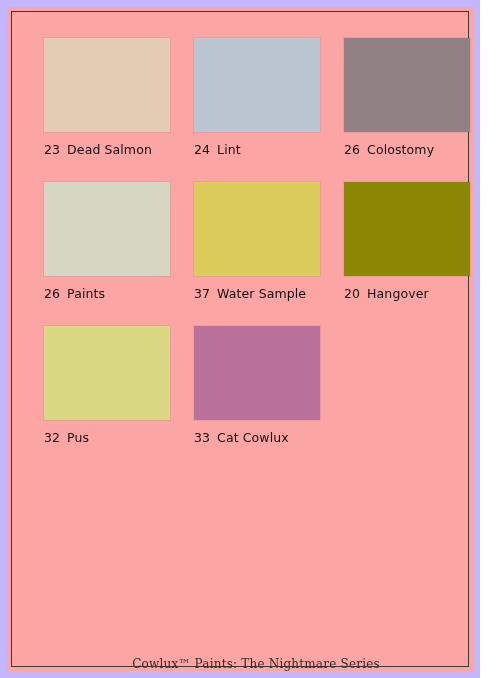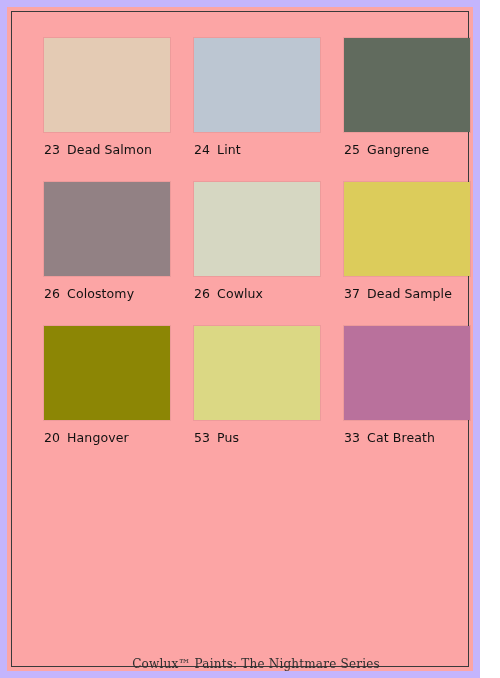--- a/index.html
+++ b/index.html
@@ -92,69 +92,63 @@
       </div>
     </div>
 
     <div class="swatch-cell">
       <span class="swatch-chip" style="background-color: rgb(188, 198, 210);"></span>
       <div class="swatch-label">
         <span class="swatch-num">24</span><span class="swatch-name">Lint</span>
       </div>
     </div>
 
-    <div class="swatch-cell">
-      <span class="swatch-chip" style="background-color: rgb(97, 107, 94);"></span>
-      <div class="swatch-label">
-        <span class="swatch-num">25</span><span class="swatch-name">Gangrene</span>
-      </div>
-    </div>
 
     <div class="swatch-cell">
       <span class="swatch-chip" style="background-color: rgb(146, 129, 132);"></span>
       <div class="swatch-label">
         <span class="swatch-num">26</span><span class="swatch-name">Colostomy</span>
       </div>
     </div>
 
     <div class="swatch-cell">
       <span class="swatch-chip" style="background-color: rgb(214, 215, 194);"></span>
       <div class="swatch-label">
-        <span class="swatch-num">26</span><span class="swatch-name">Cowlux</span>
+        <span class="swatch-num">26</span><span class="swatch-name">Paints</span>
       </div>
     </div>
 
     <div class="swatch-cell">
       <span class="swatch-chip" style="background-color: rgb(220, 204, 91);"></span>
       <div class="swatch-label">
-        <span class="swatch-num">37</span><span class="swatch-name">Dead Sample</span>
+        <span class="swatch-num">37</span><span class="swatch-name">Water Sample</span>
       </div>
     </div>
 
 
     <div class="swatch-cell">
       <span class="swatch-chip" style="background-color: rgb(140, 134, 5);"></span>
       <div class="swatch-label">
         <span class="swatch-num">20</span><span class="swatch-name">Hangover</span>
       </div>
     </div>
 
 
 
     <div class="swatch-cell">
       <span class="swatch-chip" style="background-color: rgb(219, 216, 132);"></span>
       <div class="swatch-label">
-        <span class="swatch-num">53</span><span class="swatch-name">Pus</span>
+        <span class="swatch-num">32</span><span class="swatch-name">Pus</span>
       </div>
     </div>
 
     <div class="swatch-cell">
       <span class="swatch-chip" style="background-color: rgb(185, 113, 156);"></span>
       <div class="swatch-label">
-        <span class="swatch-num">33</span><span class="swatch-name">Cat Breath</span>
+        <span class="swatch-num">33</span><span class="swatch-name">Cat Cowlux</span>
       </div>
     </div>
 
   </div>
 
   <div id="footer">Cowlux™ Paints:  The Nightmare Series</div>
 
 </div>
 
 </body></html>

